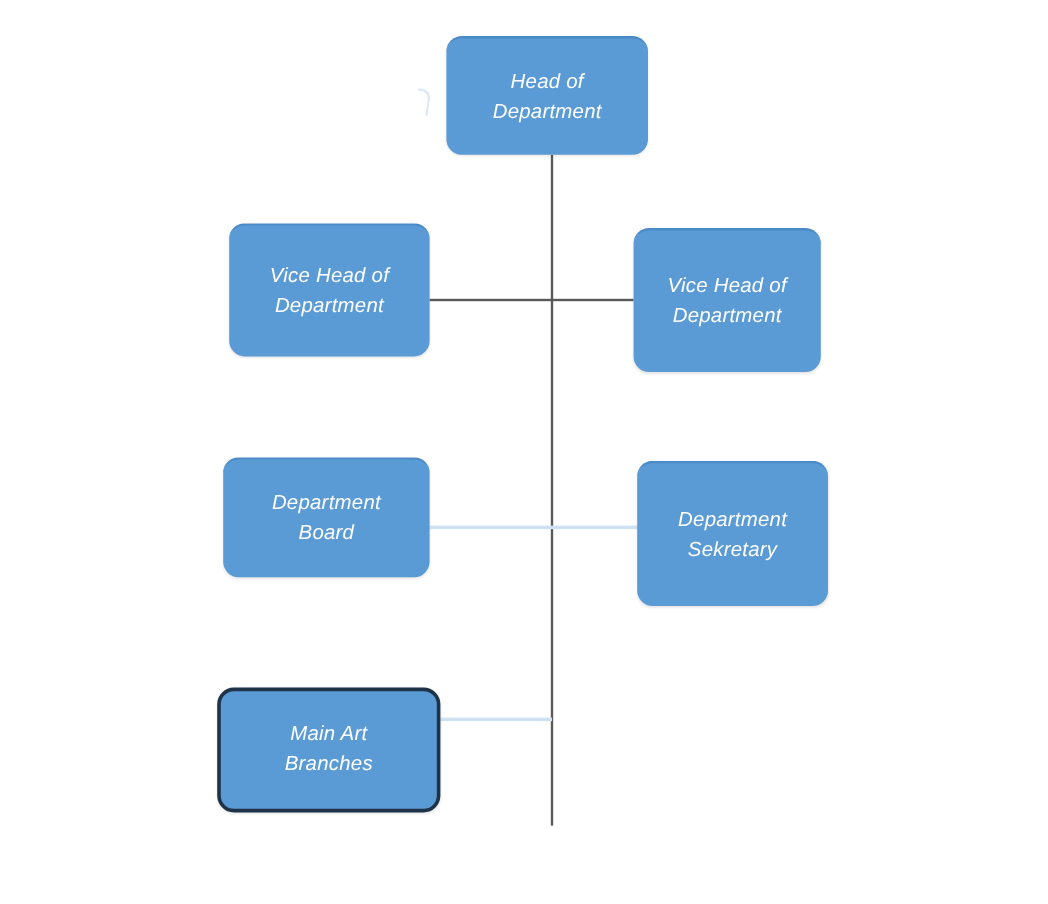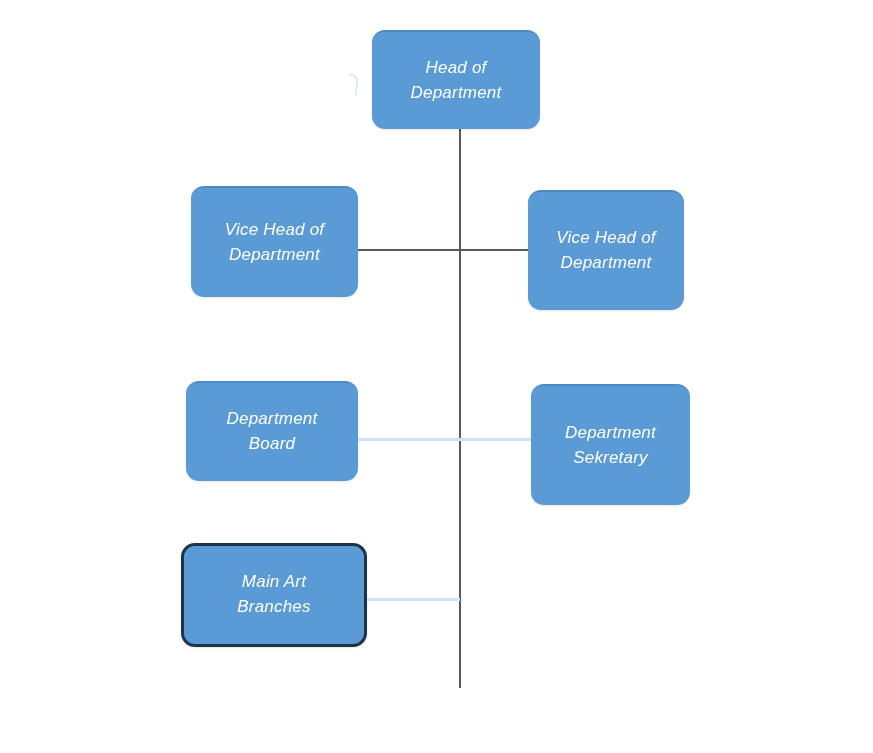--- a/index.html
+++ b/index.html
@@ -107,18 +107,18 @@
   <div class="node" style="left:186px; top:381px; width:172px; height:100px;">
     <span class="label">Department
 Board</span>
   </div>
 
   <div class="node" style="left:531px; top:384px; width:159px; height:121px;">
     <span class="label">Department
 Sekretary</span>
   </div>
 
-  <div class="node selected" style="left:181px; top:543px; width:186px; height:104px;">
+  <div class="node selected" style="left:181px; top:573px; width:186px; height:104px;">
     <span class="label">Main Art
 Branches</span>
   </div>
 
 </div>
 
 </body></html>

